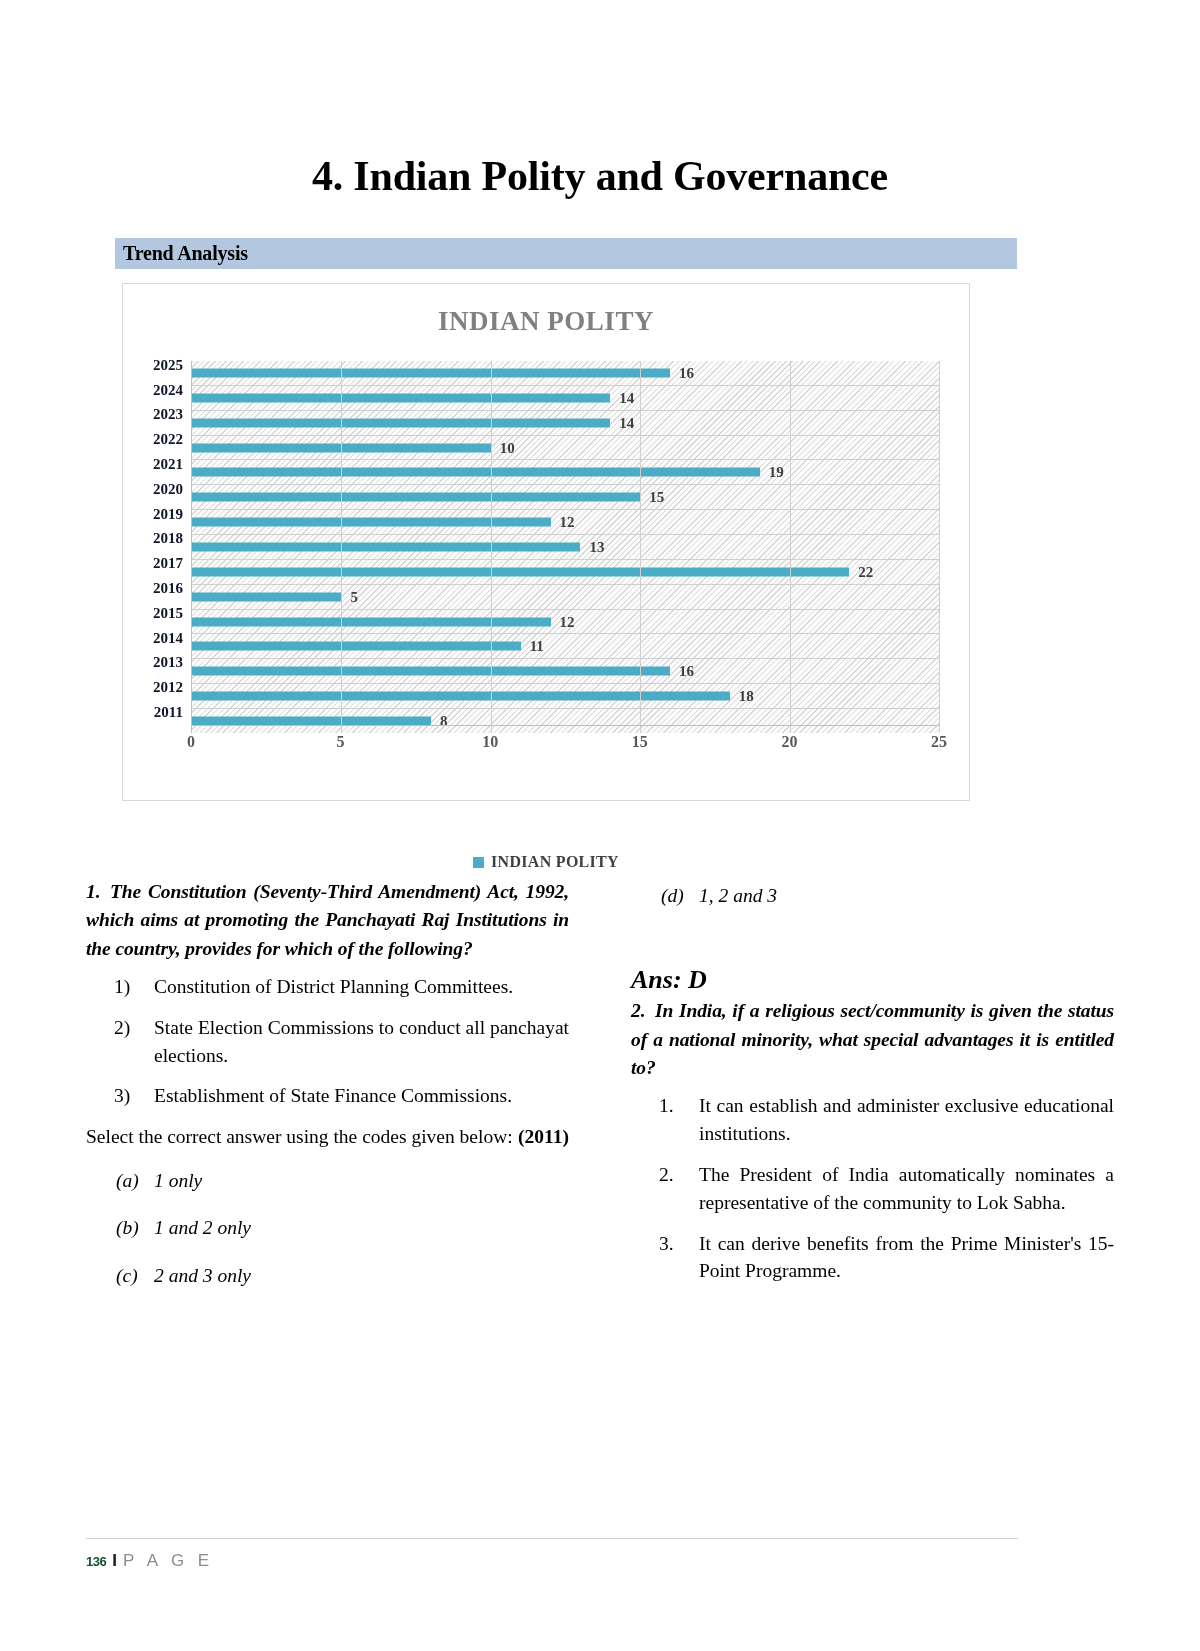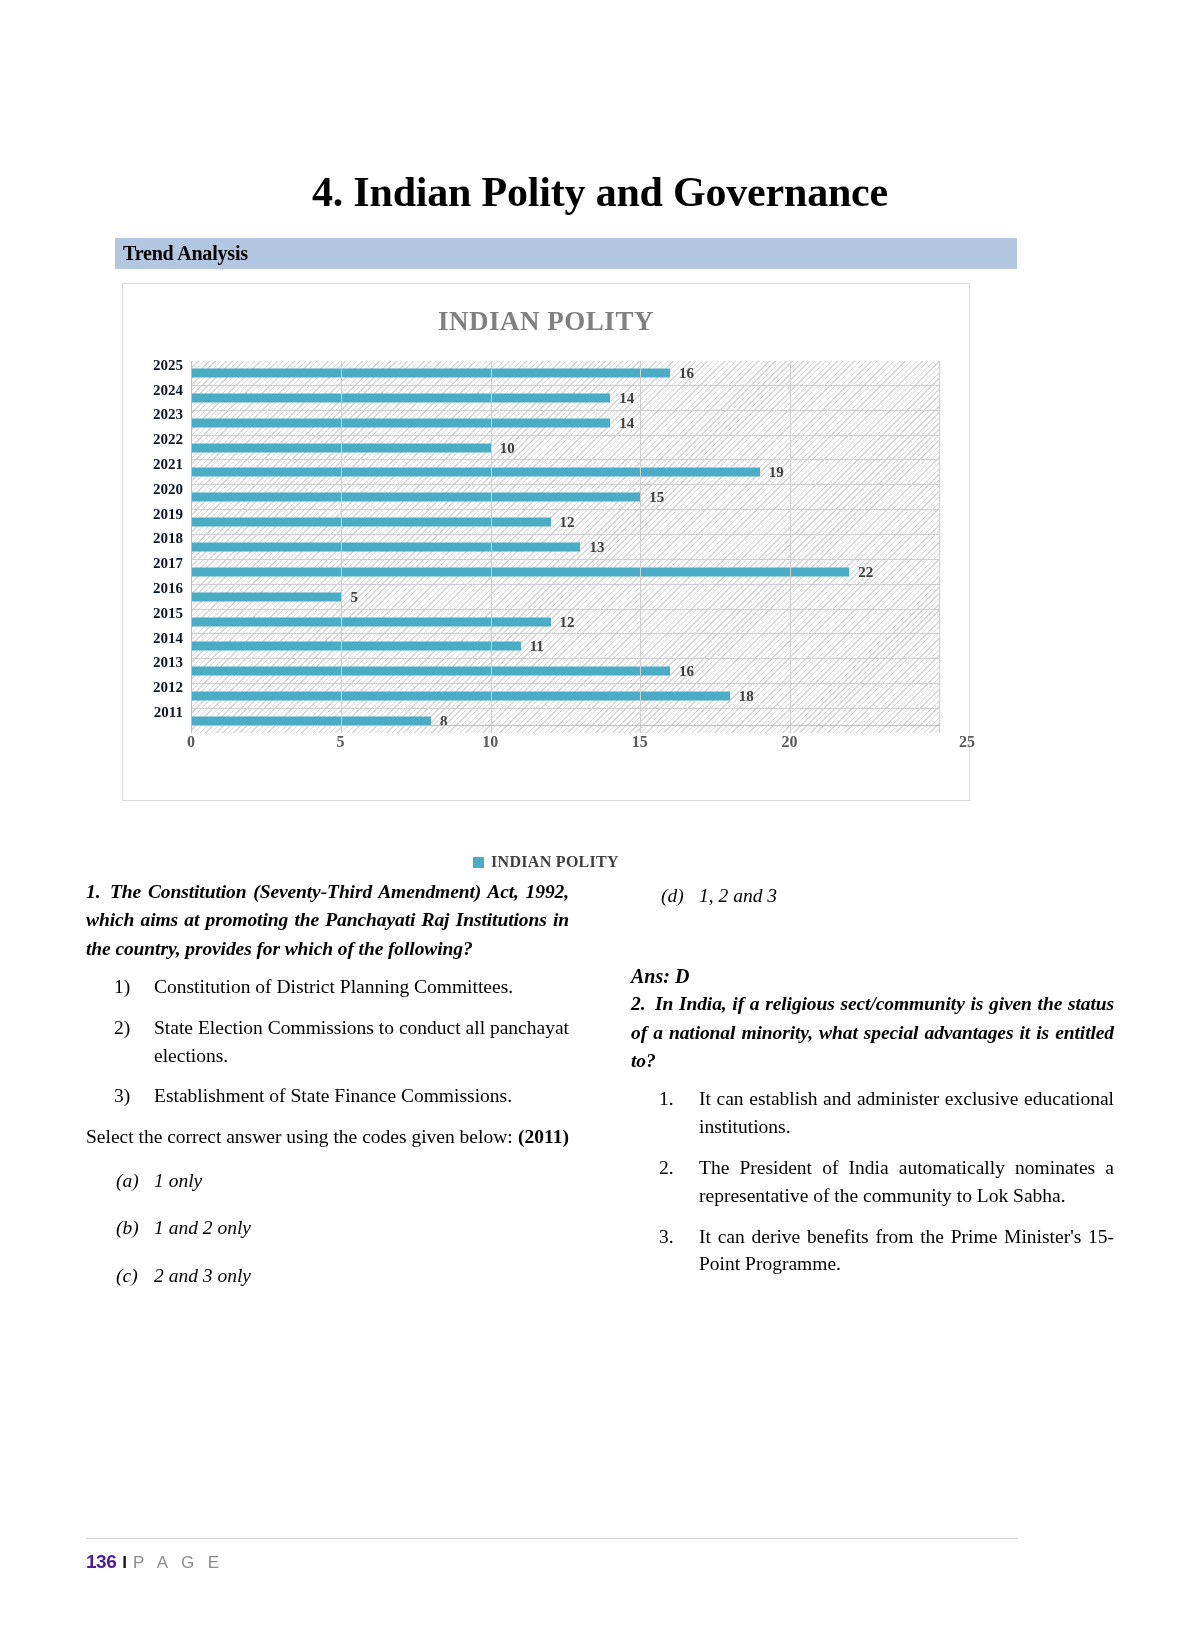--- a/index.html
+++ b/index.html
@@ -13,21 +13,21 @@
     font-family: "Liberation Serif", serif;
     color: #000000;
     position: relative;
     overflow: hidden;
   }
 
   
   .page {
     position: absolute;
     inset: 0;
-    padding: 16px;
+    padding: 0;
   }
 
   
   .chapter-title {
     text-align: center;
     font-family: "Liberation Serif", serif;
     font-size: 42px;
     font-weight: 700;
     letter-spacing: -0.2px;
     color: #000;
@@ -286,21 +286,21 @@
   .options li .opt-marker {
     position: absolute;
     left: 0;
     top: 0;
   }
 
   .answer {
     font-family: "Liberation Serif", serif;
     font-weight: 700;
     font-style: italic;
-    font-size: 20px;
+    font-size: 26px;
     margin: 4px 0 2px 0;
   }
 
   
   .footer-rule {
     position: absolute;
     left: 86px;
     top: 1538px;
     width: 932px;
     border-top: 1px solid #d0d0d0;
@@ -308,22 +308,22 @@
   .footer {
     position: absolute;
     left: 86px;
     top: 1551px;
     display: flex;
     align-items: baseline;
     font-family: "Liberation Sans", sans-serif;
   }
   .footer .pagenum {
     font-weight: 700;
-    font-size: 19px;
-    color: #4c1d95;
+    font-size: 13px;
+    color: #14532d;
     letter-spacing: -0.5px;
   }
   .footer .sep {
     font-weight: 700;
     font-size: 17px;
     color: #1a1a1a;
     padding: 0 6px;
   }
   .footer .pageword {
     font-size: 17px;
@@ -432,21 +432,21 @@
           <div class="vgrid" style="left: 80%;"></div>
           <div class="vgrid" style="left: 100%;"></div>
         </div>
       <div class="xaxis" id="xaxis">
         <div class="xaxis-line"></div>
       <div class="xtick" style="left: 0%;">0</div>
           <div class="xtick" style="left: 20%;">5</div>
           <div class="xtick" style="left: 40%;">10</div>
           <div class="xtick" style="left: 60%;">15</div>
           <div class="xtick" style="left: 80%;">20</div>
-          <div class="xtick" style="left: 100%; margin-left: 28px;">25</div>
+          <div class="xtick" style="left: 100%;">25</div>
         </div>
       <div class="legend">
         <span class="legend-swatch"></span>
         <span class="legend-label">INDIAN POLITY</span>
       </div>
     </div>
   </div>
 
   <div class="columns">
 

